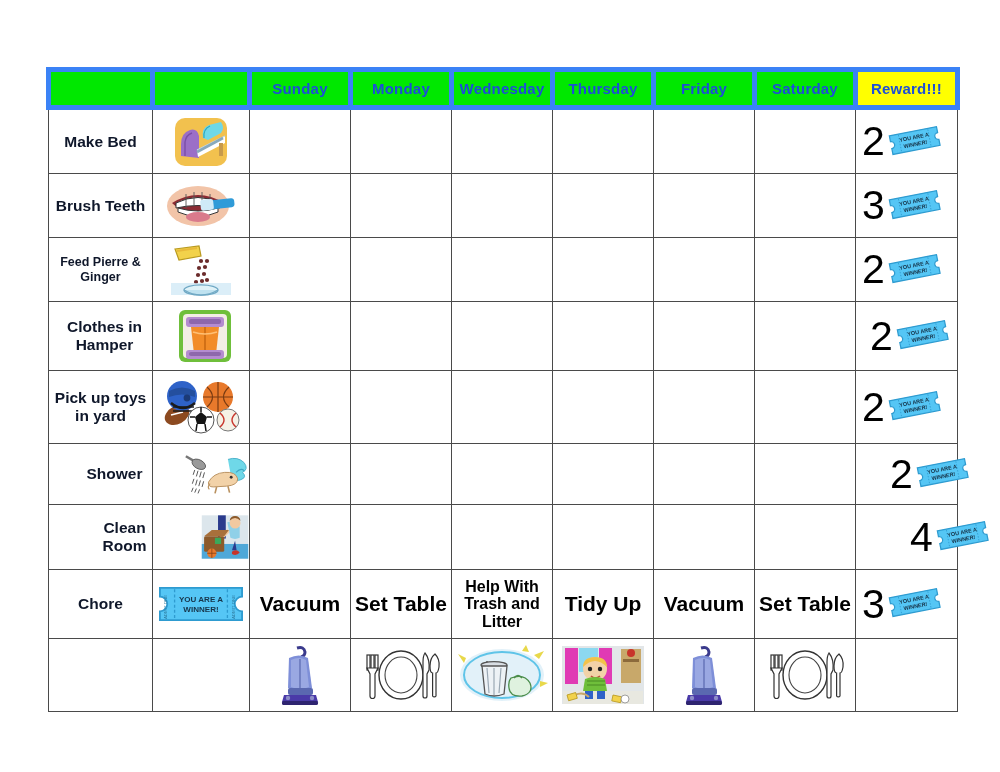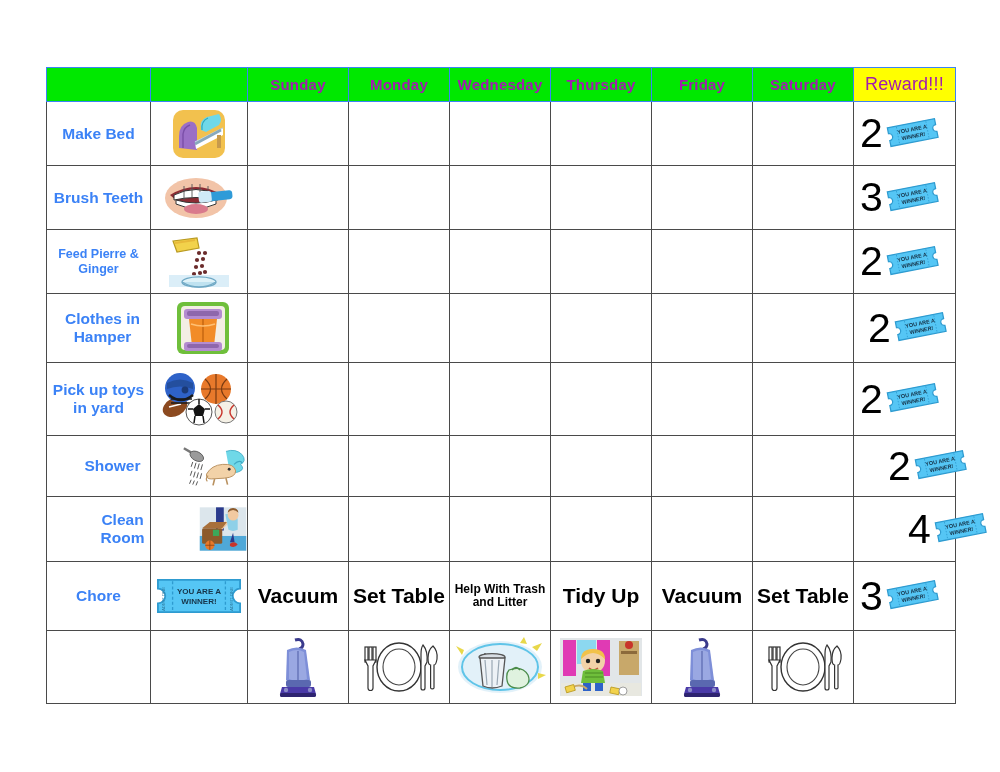--- a/index.html
+++ b/index.html
@@ -33,42 +33,42 @@
     padding: 0;
     text-align: center;
     vertical-align: middle;
     background: #ffffff;
   }
 
   
   tr.header-row td {
     height: 33px;
     background: #00e800;
-    border: 1px solid #3b82f6;
+    border: 5px solid #3b82f6;
     font-weight: bold;
     font-size: 15px;
-    color: #a21caf;
+    color: #1d4ed8;
     letter-spacing: .2px;
   }
   tr.header-row td.reward-head {
     background: #ffff00;
-    font-size: 18px;
-    font-weight: normal;
+    font-size: 15px;
+    font-weight: bold;
   }
 
   
   .c-label   { width: 104px; }
   .c-icon    { width: 97px;  }
   .c-day     { width: 101px; }
   .c-reward  { width: 102px; }
 
   
   td.chore-label {
     background: #1aa9e6;
-    color: #3b82f6;
+    color: #0f172a;
     font-weight: bold;
     font-size: 15.5px;
     line-height: 1.16;
     padding: 2px 3px;
   }
   td.chore-label.small {
     font-size: 12.5px;
   }
   td.chore-label.blank { font-size: 0; }
 
@@ -84,21 +84,21 @@
   tr.r-bottom   td { height: 72px; }
 
   
   td.task-cell {
     font-size: 21px;
     font-weight: bold;
     color: #000000;
     line-height: 1.08;
     padding: 1px 2px;
   }
-  td.task-cell.tight { font-size: 12px; line-height: 1.1; }
+  td.task-cell.tight { font-size: 16px; line-height: 1.1; }
 
   
   td.reward-cell {
     position: relative;
   }
   .reward-inner {
     display: flex;
     align-items: center;
     justify-content: flex-start;
     height: 100%;

